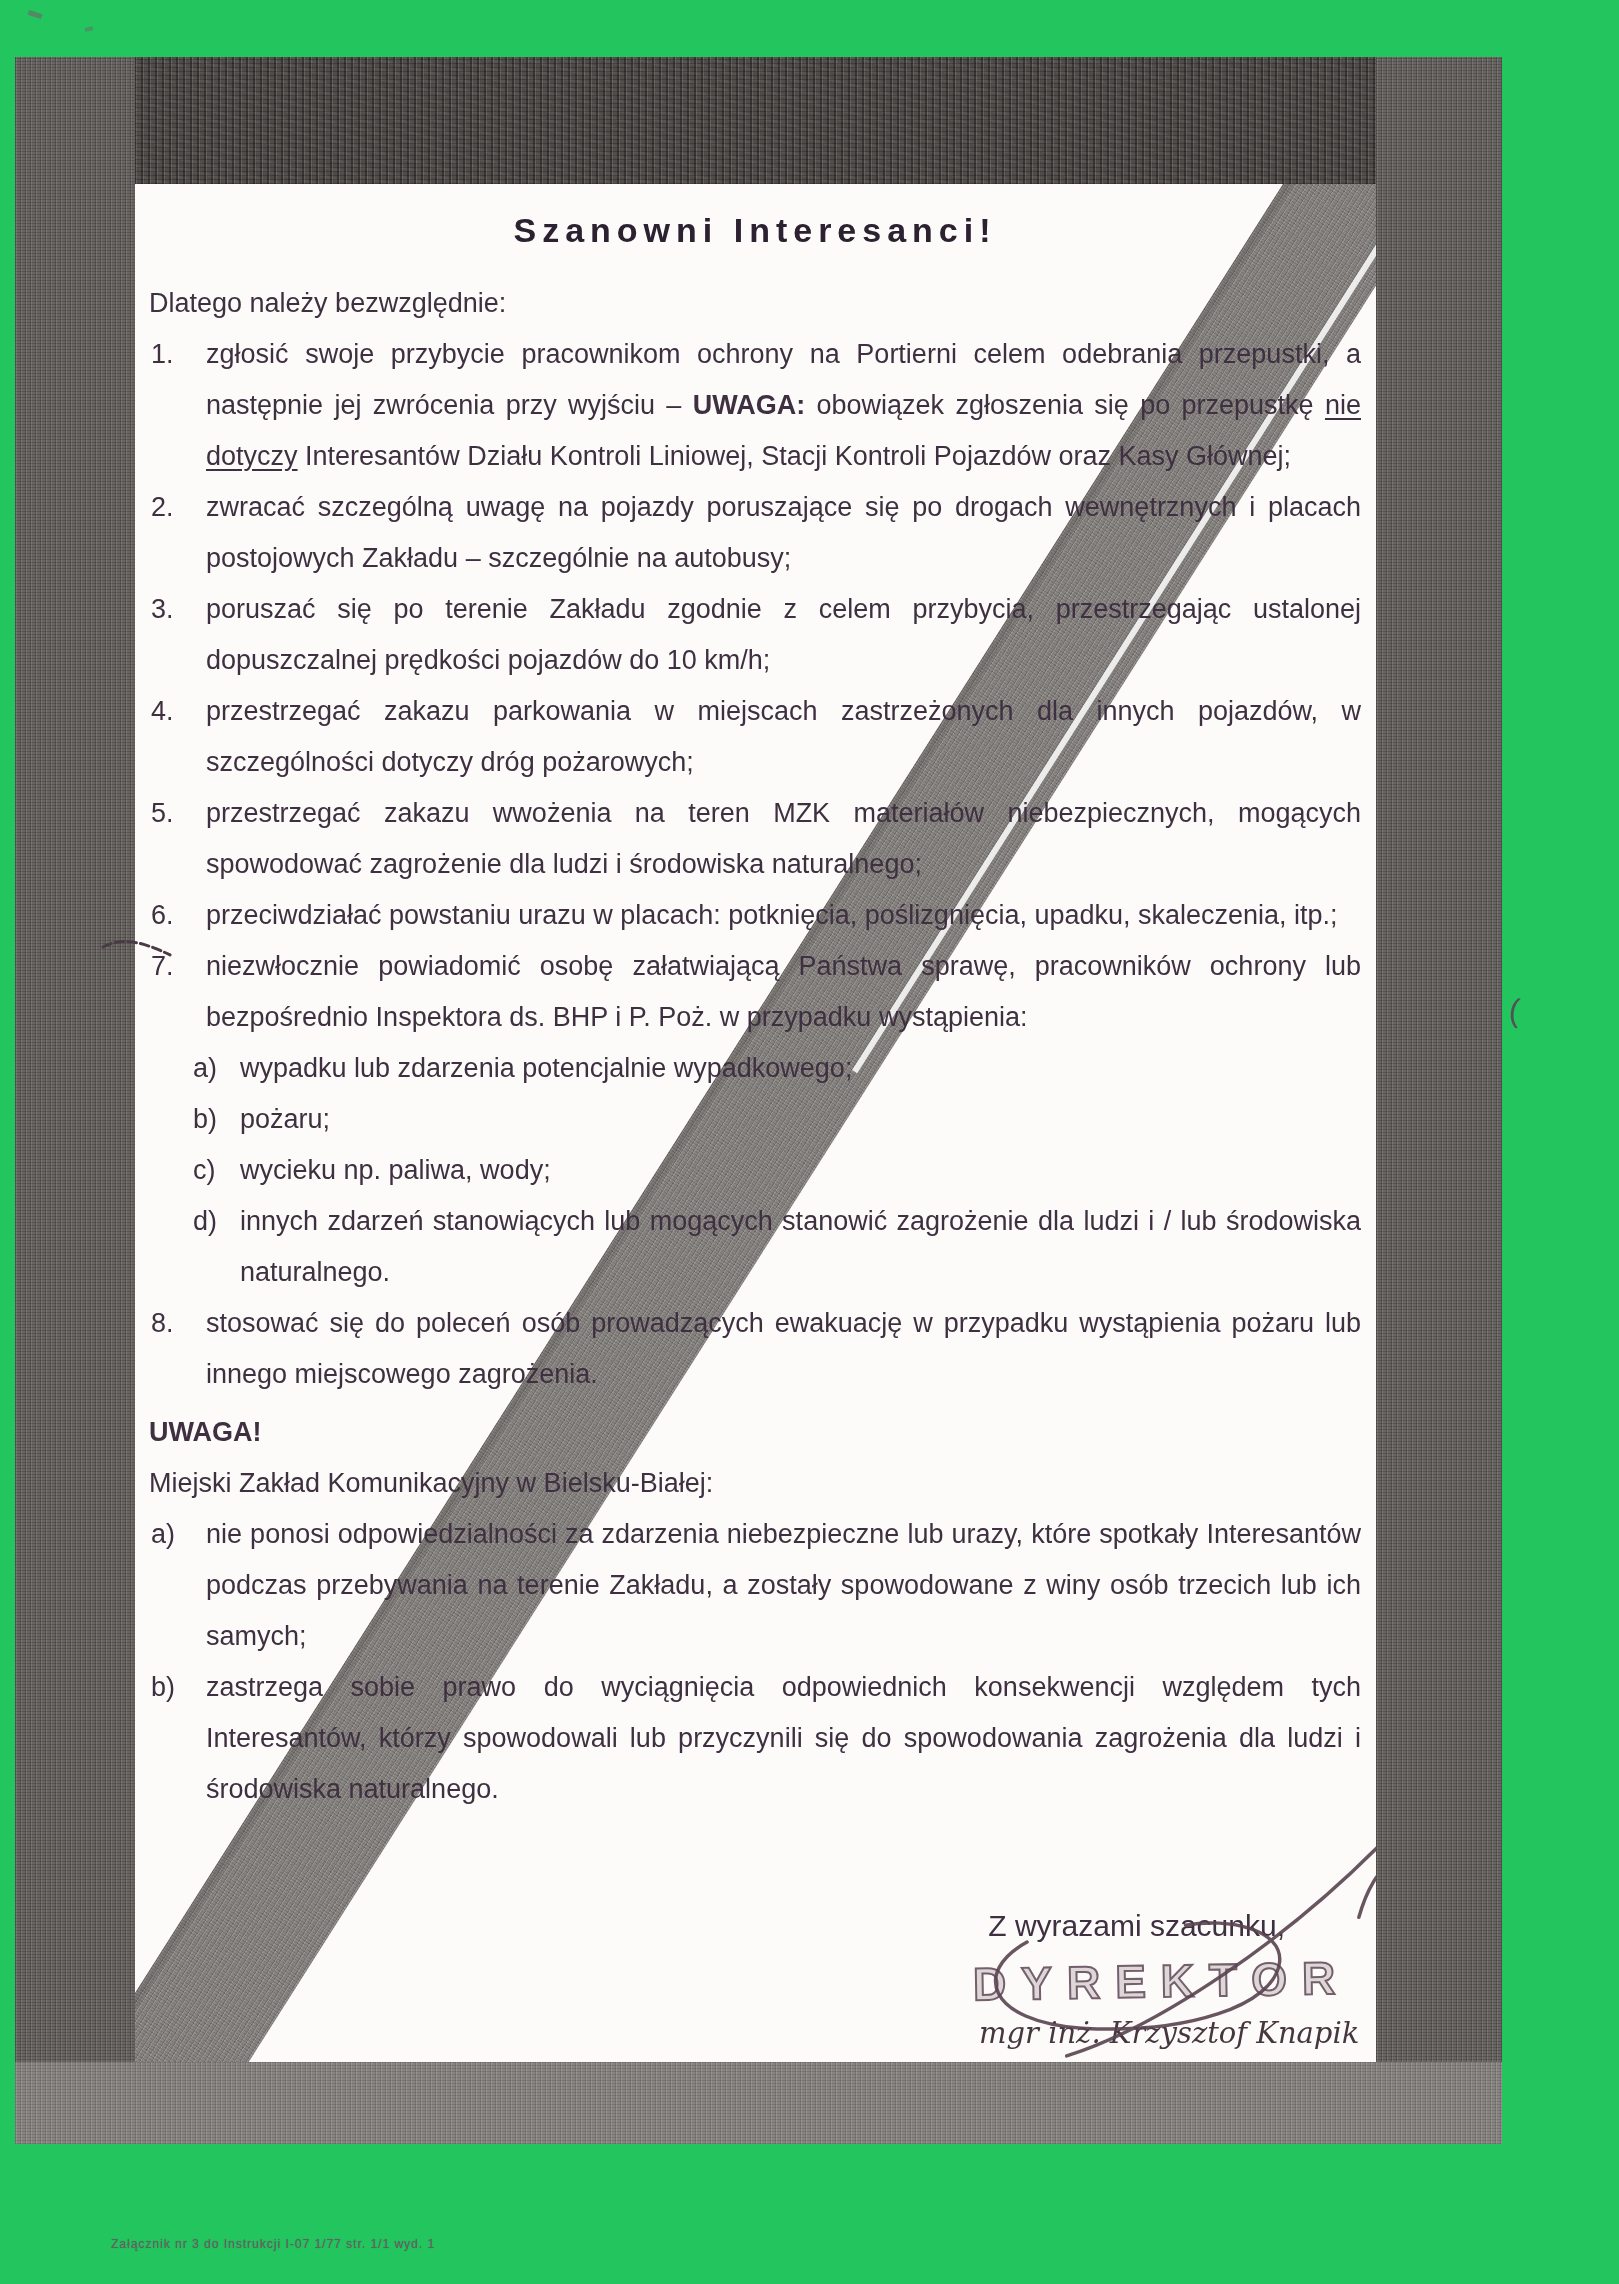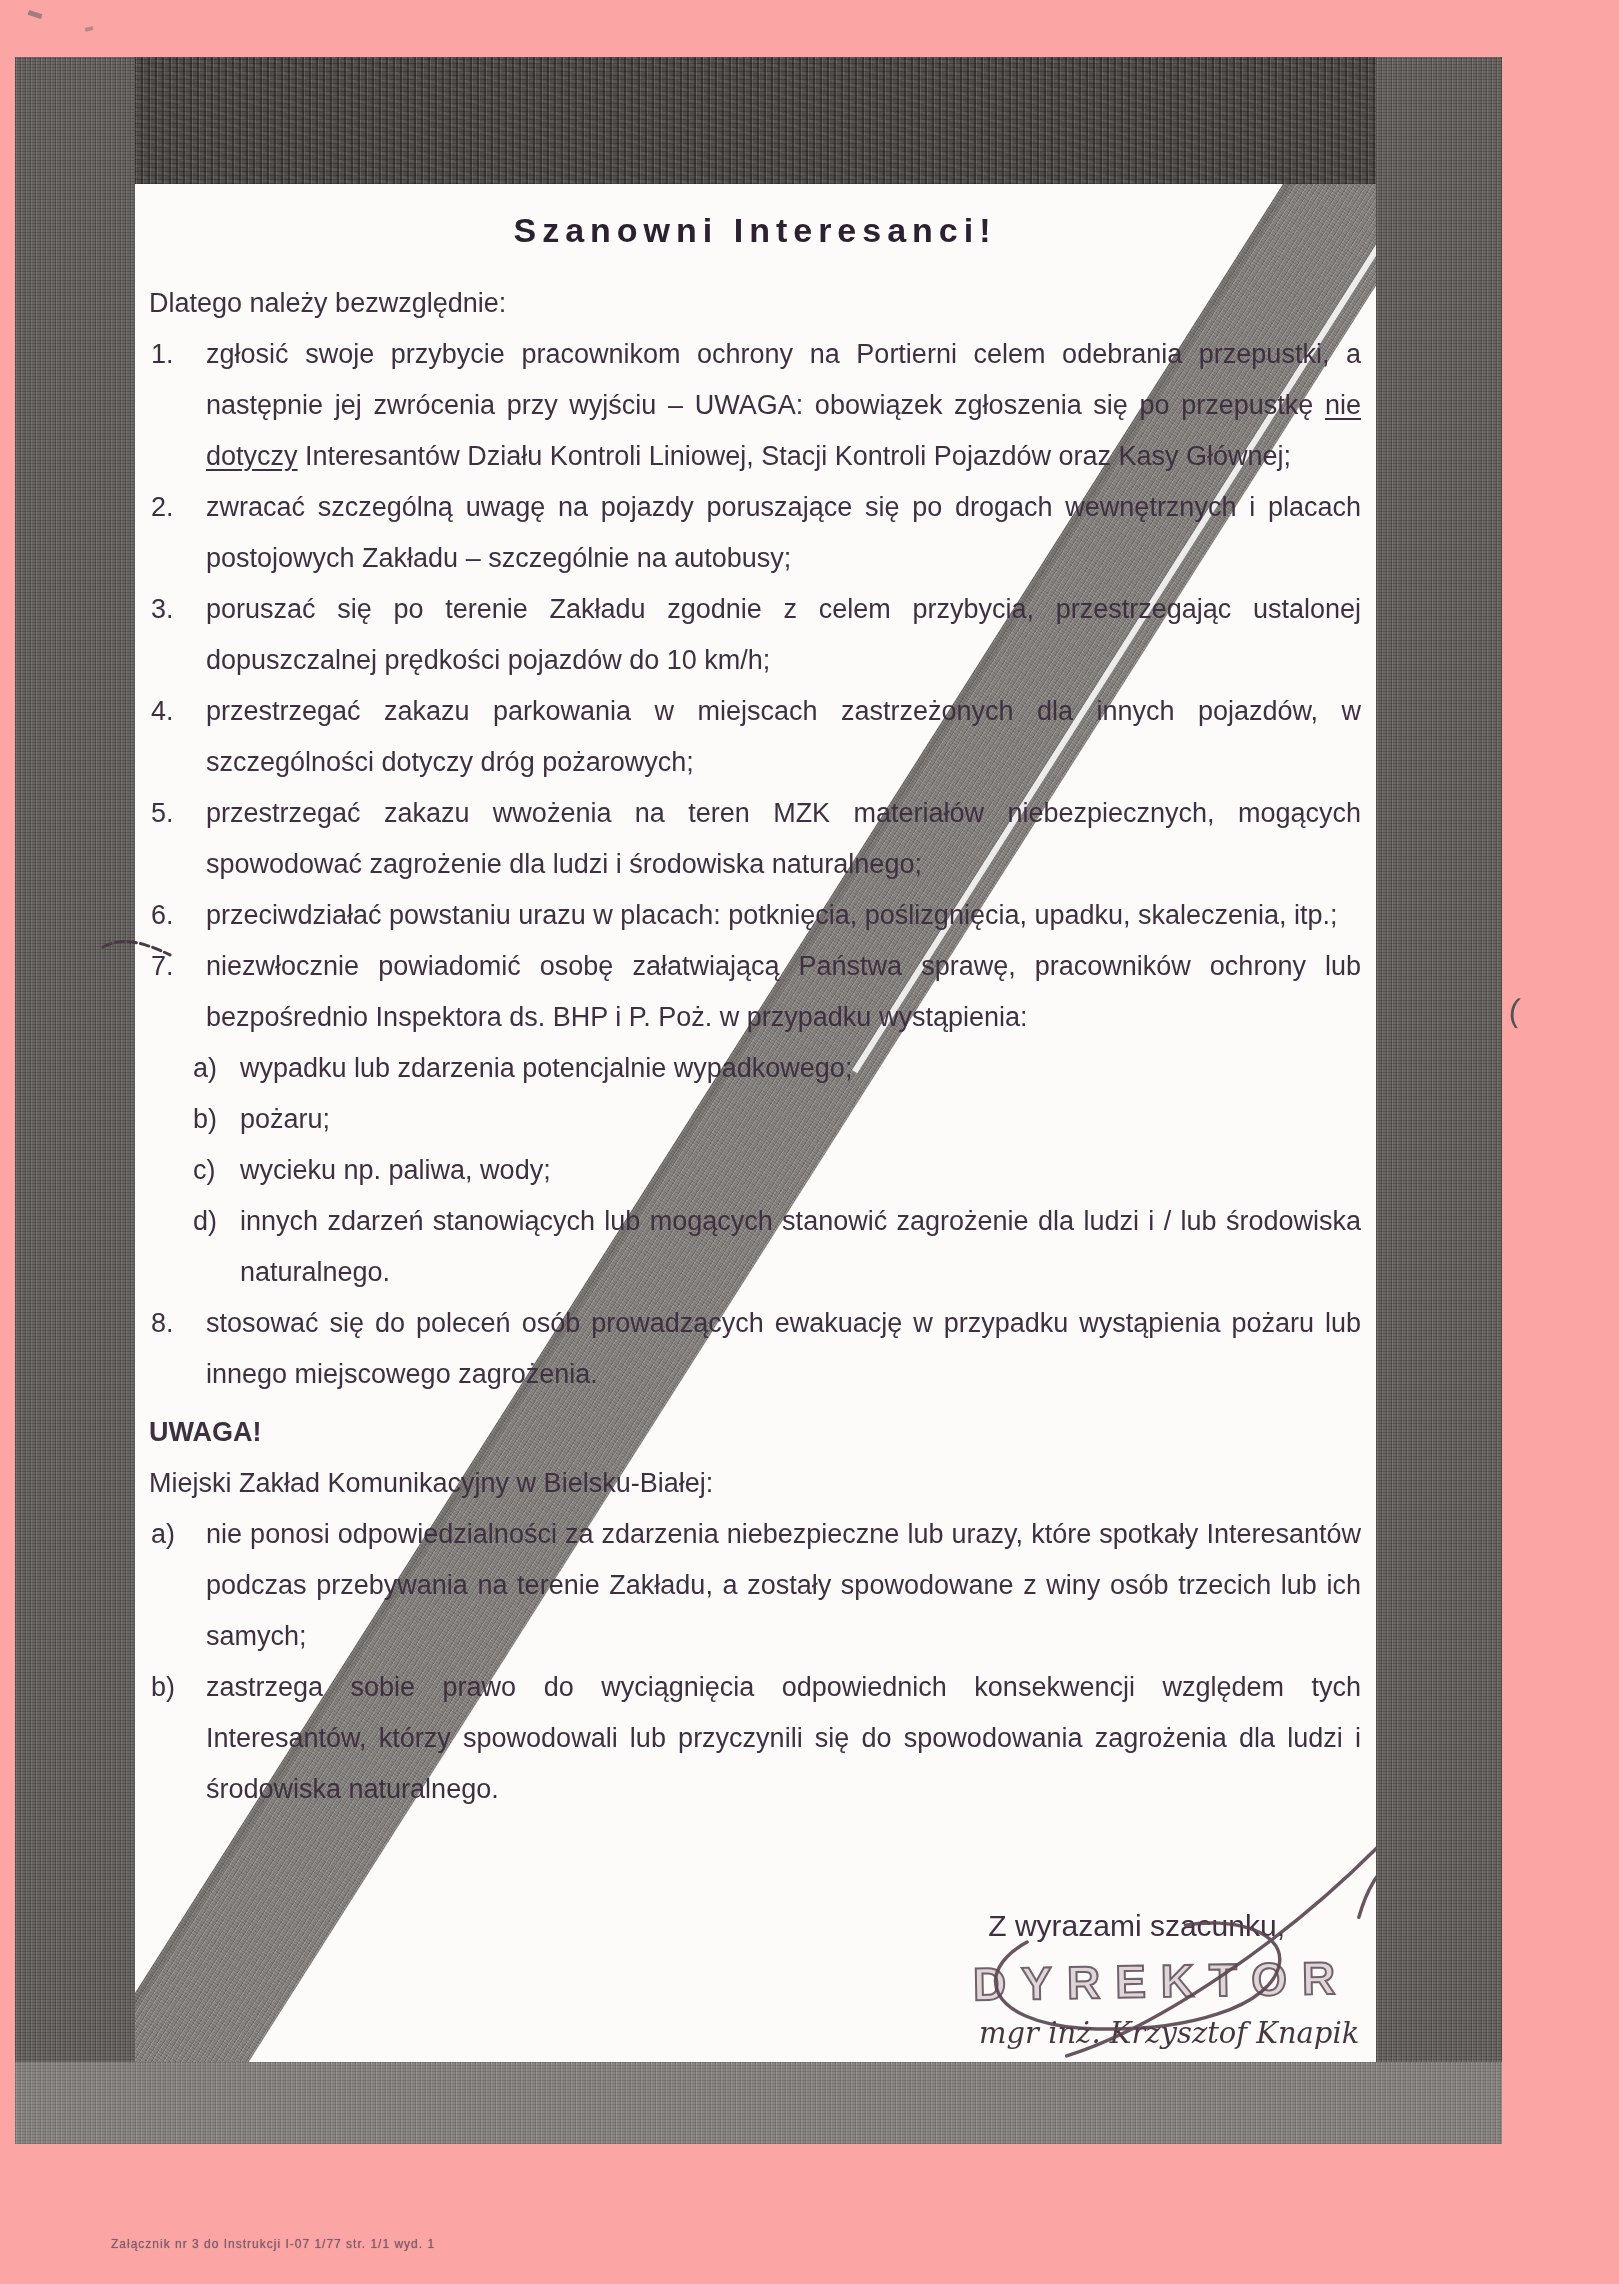--- a/index.html
+++ b/index.html
@@ -1,18 +1,18 @@
 <!DOCTYPE html>
 <html><head>
 <meta charset="utf-8">
 <style>
   html,body{margin:0;padding:0;background:#e8e6e3;}
   .scan{
     position:relative;width:1620px;height:2285px;margin:0 auto;
-    background:#fca5a5;overflow:hidden;
+    background:#22c55e;overflow:hidden;
     font-family:"Liberation Sans",sans-serif;color:#3e3040;
   }
   
   .band{position:absolute;z-index:1;}
   .noise-dark{
     background-color:#585451;
     background-image:
       repeating-linear-gradient(90deg, rgba(0,0,0,.38) 0 2px, rgba(255,255,255,.07) 2px 3px, rgba(0,0,0,.10) 3px 7px),
       repeating-linear-gradient(0deg, rgba(0,0,0,.22) 0 1px, rgba(255,255,255,0) 1px 4px),
       repeating-linear-gradient(14deg, rgba(255,255,255,.05) 0 3px, rgba(0,0,0,0) 3px 9px);
@@ -56,21 +56,21 @@
   .doc-title{
     text-align:center;font-weight:bold;font-size:34px;letter-spacing:6px;
     color:#2b2130;margin:10px 0 26px 0;line-height:44px;
   }
   .intro{ text-align:justify;text-indent:85px;margin:0 0 0 0;}
   .lead{ margin:0;}
   .li{position:relative;padding-left:57px;text-align:justify;}
   .li .marker{position:absolute;left:2px;top:0;}
   .li.sub{padding-left:91px;}
   .li.sub .marker{left:44px;}
-  b,.b{font-weight:normal;}
+  b,.b{font-weight:bold;}
   .u{text-decoration:underline;text-underline-offset:4px;}
   .notice-heading{font-weight:bold;margin-top:7px;}
   
   .closing{position:absolute;top:1725px;right:91px;font-size:30px;z-index:3;}
   .stamp{
     position:absolute;top:1770px;left:838px;z-index:3;
     font-size:46px;font-weight:bold;letter-spacing:15px;
     color:rgba(112,88,100,.22);
     -webkit-text-stroke:2px #74606c;
     transform:rotate(-1deg);white-space:nowrap;

